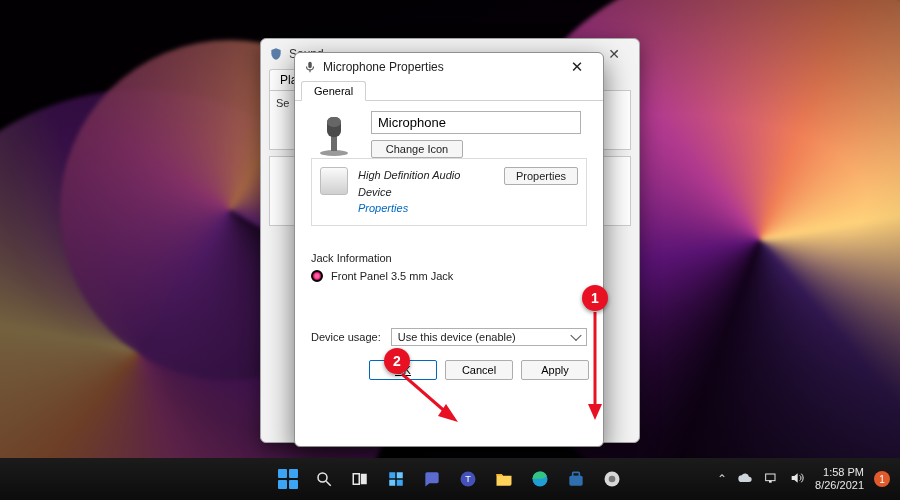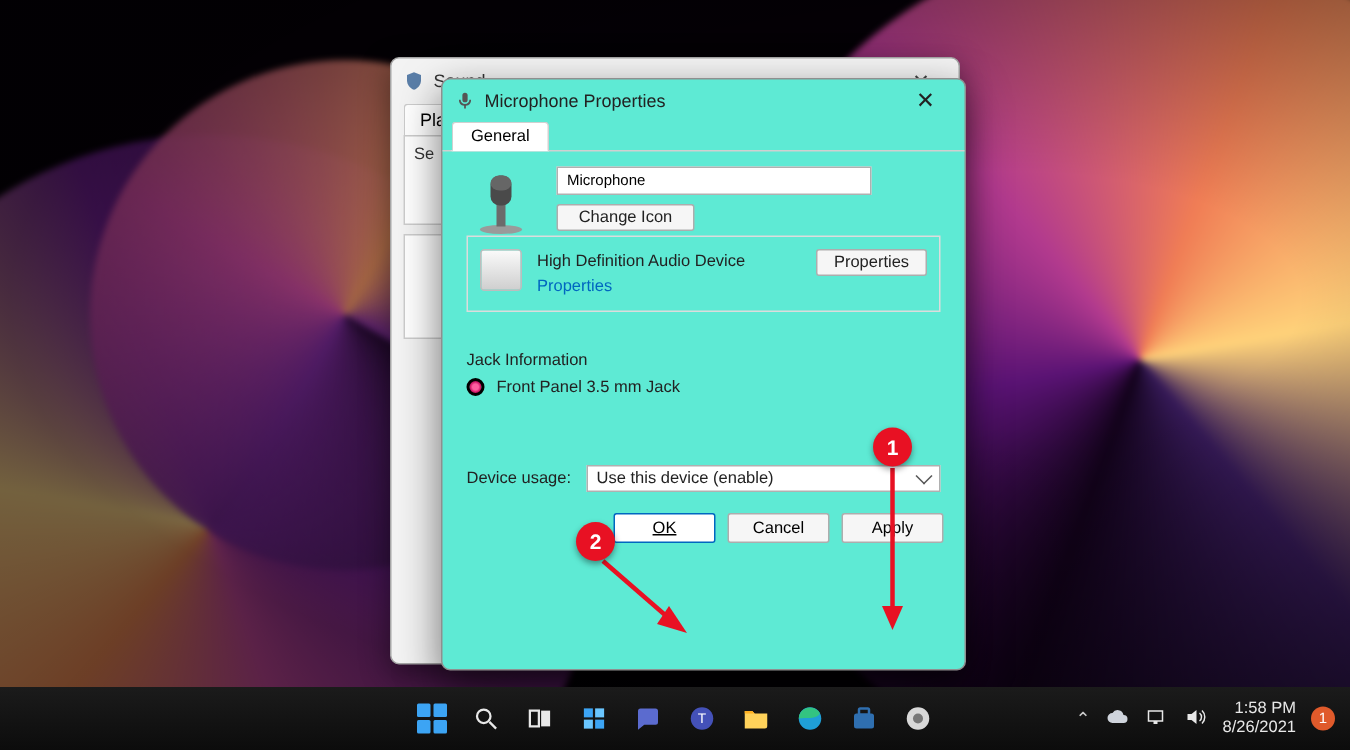--- a/index.html
+++ b/index.html
@@ -28,46 +28,46 @@
   .sound-close{ margin-left:auto; width:34px; height:22px; display:flex; align-items:center;
         justify-content:center; font-size:14px; color:#444;}
   .sound-tabs{ display:flex; gap:2px; padding:0 8px; font-size:12px;}
   .sound-tab{ padding:3px 10px; background:#fff; border:1px solid #ccc; border-bottom:none;
         border-radius:3px 3px 0 0;}
   .sound-body{ margin:0 8px; height:60px; background:#fff; border:1px solid #ccc; padding:6px;
         font-size:11px; color:#333;}
   .sound-list{ margin:6px 8px 0; height:70px; background:#fff; border:1px solid #ccc;}
 
   
-  .mic-window{ position:absolute; left:294px; top:52px; width:350px; height:395px;
-        background:#5eead4; border:1px solid #8f8f8f; border-radius:6px;
+  .mic-window{ position:absolute; left:294px; top:52px; width:310px; height:395px;
+        background:#ffffff; border:1px solid #8f8f8f; border-radius:6px;
         box-shadow:0 10px 28px rgba(0,0,0,.55);}
   .mic-title{ height:28px; display:flex; align-items:center; gap:6px; padding:0 8px;
         font-size:12px; color:#222;}
   .mic-icon{ width:14px; height:14px; color:#3a3a3a; display:inline-flex; align-items:center; justify-content:center;}
   .win-close{ margin-left:auto; width:36px; height:22px; display:flex; align-items:center;
         justify-content:center; font-size:15px; color:#222;}
   .tabs-row{ display:flex; border-bottom:1px solid #d0d0d0; padding-left:6px; font-size:11px;}
   .tab{ padding:3px 12px; border:1px solid #d0d0d0; border-bottom:1px solid #fff;
         background:#fff; margin-bottom:-1px; border-radius:3px 3px 0 0;}
   .dialog-body{ padding:10px 16px 6px; font-size:11px; color:#222;}
 
   .row-top{ display:flex; gap:14px; align-items:flex-start;}
   .device-art{ width:46px; height:46px; display:flex; align-items:flex-end; justify-content:center;}
   .fields{ flex:1; display:flex; flex-direction:column; gap:6px;}
-  .text-input{ width:210px; border:1px solid #b0b0b0; padding:3px 6px; font-size:10px; background:#fff;}
+  .text-input{ width:210px; border:1px solid #b0b0b0; padding:3px 6px; font-size:13px; background:#fff;}
   .btn{ border:1px solid #adadad; background:#f6f6f6; font-size:11px; padding:2px 0;
         border-radius:2px; cursor:default; color:#222;}
   .btn-small{ width:92px; text-align:center;}
 
   .section-label{ font-size:11px; margin-top:14px; margin-bottom:4px;}
   .controller-box{ border:1px solid #dcdcdc; padding:8px; display:flex; gap:10px; align-items:flex-start;}
   .ctl-icon{ width:28px; height:28px; background:linear-gradient(#fafafa,#cfcfcf);
         border:1px solid #bdbdbd; border-radius:3px;}
-  .ctl-text{ flex:1; line-height:1.5;}
+  .ctl-text{ flex:1; line-height:1.5;font-style:italic;}
   .ctl-link{ color:#0067c0;}
   .props-btn{ width:74px;}
 
   .jack-row{ display:flex; align-items:center; gap:8px; margin-top:6px;}
   .jack-dot{ width:12px; height:12px; border-radius:50%; border:2px solid #000;
         background:radial-gradient(circle at 50% 50%, #ff5da0 35%, #d11a6a 60%, #7a0d3d 100%);}
 
   .usage-row{ display:flex; align-items:center; gap:10px; margin-top:46px;}
   .select{ flex:1; border:1px solid #b0b0b0; padding:2px 18px 2px 6px; background:#fff;
         font-size:11px; position:relative;}

